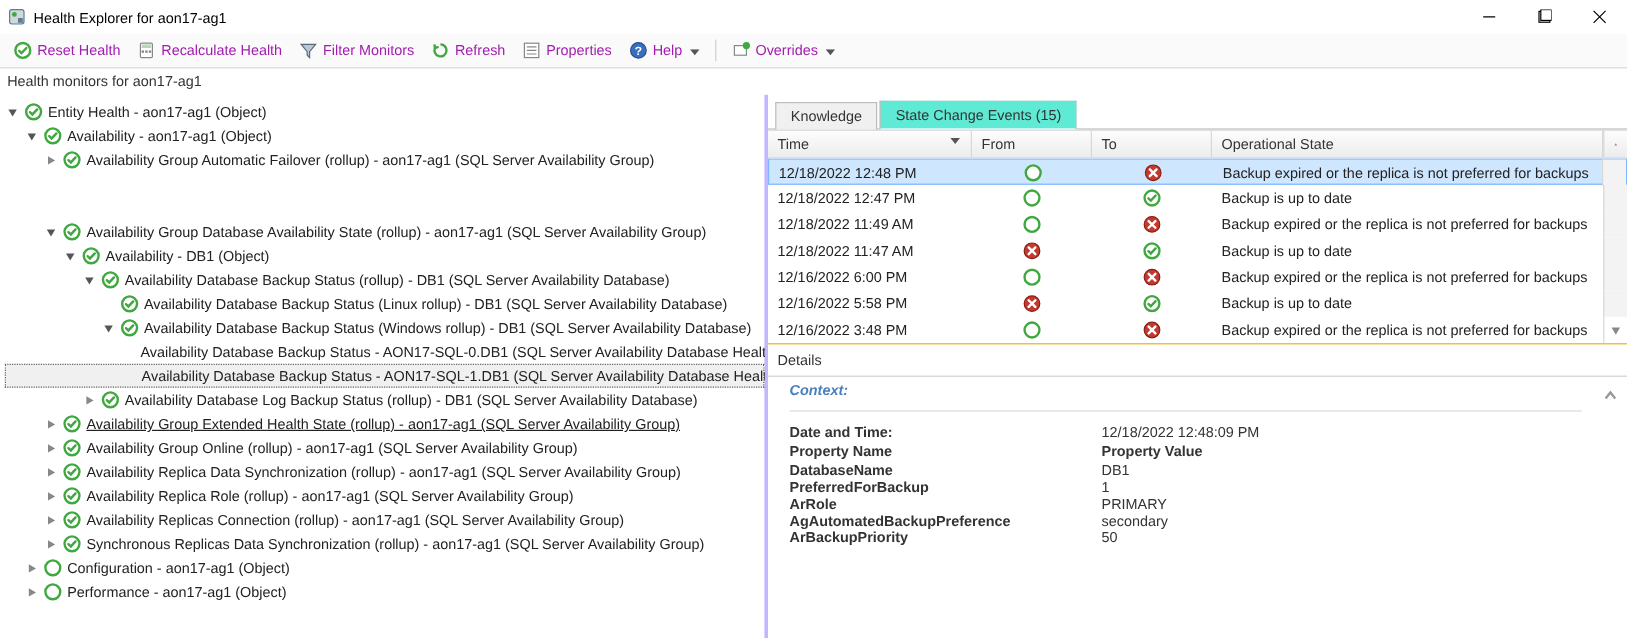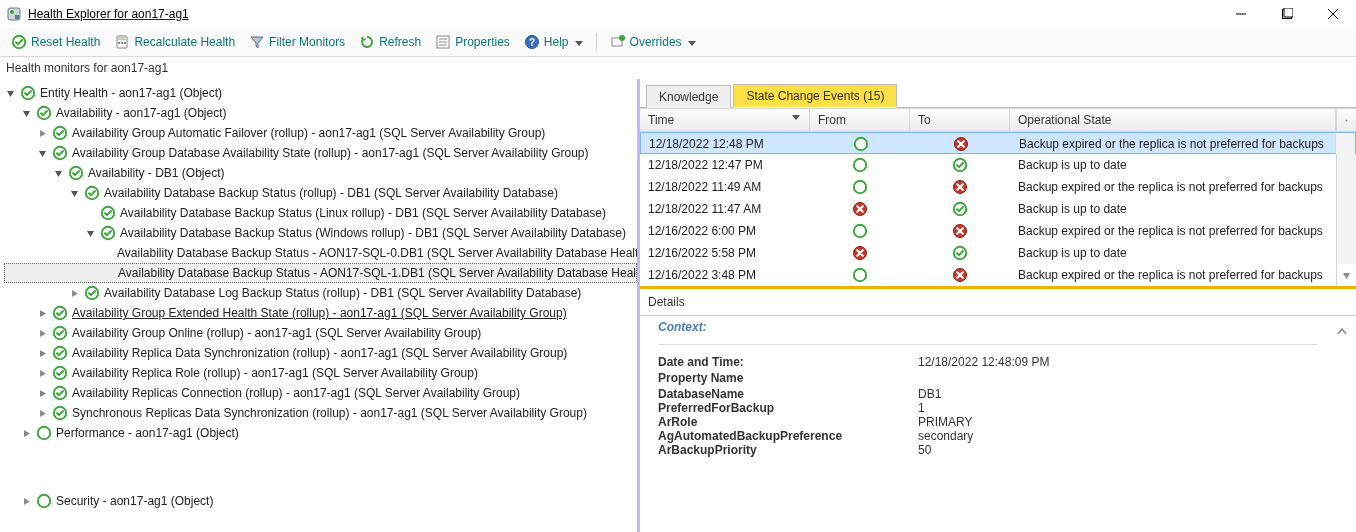--- a/index.html
+++ b/index.html
@@ -16,21 +16,21 @@
   }
   
   .titlebar {
     display: flex;
     align-items: center;
     justify-content: space-between;
     height: 28px;
     padding: 0 0 0 6px;
     background: #fff;
   }
-  .titlebar-left { display: flex; align-items: center; gap: 6px; text-decoration: underline; }
+  .titlebar-left { display: flex; align-items: flex-end; gap: 6px; }
   .titlebar-icon { width: 16px; height: 16px; }
   .titlebar-title { font-size: 12px; color: #000; }
   .win-btns { display: flex; }
   .win-btn {
     width: 46px; height: 28px;
     display: flex; align-items: center; justify-content: center;
     color: #000;
   }
   .win-btn svg { width: 12px; height: 12px; stroke: #000; stroke-width: 1; fill: none; }
 
@@ -41,21 +41,21 @@
     gap: 4px;
     padding: 3px 6px;
     border-bottom: 1px solid #d8d8d8;
     background: #fafafa;
   }
   .tb-btn {
     display: flex; align-items: center; gap: 4px;
     padding: 2px 4px;
     border: 1px solid transparent;
     border-radius: 2px;
-    color: #0f766e;
+    color: #a21caf;
     cursor: default;
   }
   .tb-btn .tb-ico { width: 16px; height: 16px; display:inline-flex; align-items:center; justify-content:center;}
   .tb-sep {
     width: 1px; height: 18px; background: #cfcfcf; margin: 0 4px;
   }
   .tb-dd { width: 8px; height: 8px; margin-left:2px;}
   .tb-dd svg { width:8px; height:8px; }
 
   
@@ -113,28 +113,28 @@
   .tab {
     padding: 4px 12px 4px 12px;
     border: 1px solid #bdbdbd;
     border-bottom: none;
     background: #f0f0f0;
     position: relative;
     top: 1px;
     color: #333;
   }
   .tab.active {
-    background: #fde047;
+    background: #5eead4;
     border-bottom: 1px solid #fff;
     top: 1px;
   }
 
   
   .grid {
-    border-bottom: 3px solid #eab308;
+    border-bottom: 1px solid #eab308;
   }
   .grid-head, .grid-row {
     display: grid;
     grid-template-columns: 170px 100px 100px 1fr 20px;
     align-items: center;
   }
   .grid-head {
     background: linear-gradient(#fdfdfd, #ececec);
     border-top: 1px solid #d8d8d8;
     border-bottom: 1px solid #d8d8d8;
@@ -376,21 +376,21 @@
             </span>
             <span class="state-ico">
               <svg viewBox="0 0 16 16">
                 <use href="#ico-ok"></use>
               </svg>
             </span>
             <span class="node-label">Availability Group Automatic Failover (rollup) - aon17-ag1 (SQL Server Availability Group)</span>
           </div>
         </li>
         <li>
-          <div class="node" style="padding-left: 32px;">
+          <div class="node" style="padding-left: 32px; margin-top: 40px;">
             <span class="twisty">
               <svg viewBox="0 0 9 9">
                 <use href="#tw-open"></use>
               </svg>
             </span>
             <span class="state-ico">
               <svg viewBox="0 0 16 16">
                 <use href="#ico-ok"></use>
               </svg>
             </span>
@@ -583,20 +583,35 @@
               <svg viewBox="0 0 9 9">
                 <use href="#tw-closed"></use>
               </svg>
             </span>
             <span class="state-ico">
               <svg viewBox="0 0 16 16">
                 <use href="#ico-ok"></use>
               </svg>
             </span>
             <span class="node-label">Synchronous Replicas Data Synchronization (rollup) - aon17-ag1 (SQL Server Availability Group)</span>
+          </div>
+        </li>
+        <li>
+          <div class="node" style="padding-left: 16px;">
+            <span class="twisty">
+              <svg viewBox="0 0 9 9">
+                <use href="#tw-closed"></use>
+              </svg>
+            </span>
+            <span class="state-ico">
+              <svg viewBox="0 0 16 16">
+                <use href="#ico-none"></use>
+              </svg>
+            </span>
+            <span class="node-label">Configuration - aon17-ag1 (Object)</span>
           </div>
         </li>
         <li>
           <div class="node" style="padding-left: 16px;">
             <span class="twisty">
               <svg viewBox="0 0 9 9">
                 <use href="#tw-closed"></use>
               </svg>
             </span>
             <span class="state-ico">
@@ -767,20 +782,21 @@
       <div class="details-left">
         <div class="details-body">
           <div class="ctx-h">Context:</div>
           <hr class="ctx-hr">
           <div class="kv">
             <div class="k">Date and Time:</div>
             <div class="v">12/18/2022 12:48:09 PM</div>
           </div>
           <div class="kv header">
             <div class="k">Property Name</div>
+            <div class="v">Property Value</div>
           </div>
           <div id="props">
               <div class="kv">
                 <div class="k">DatabaseName</div>
                 <div class="v">DB1</div>
               </div>
               <div class="kv">
                 <div class="k">PreferredForBackup</div>
                 <div class="v">1</div>
               </div>

